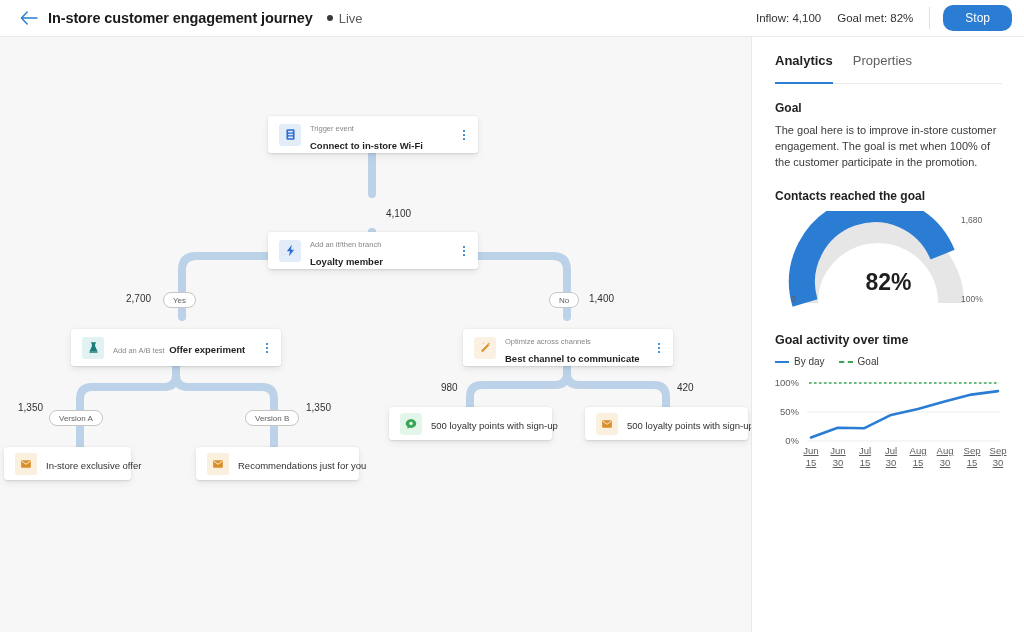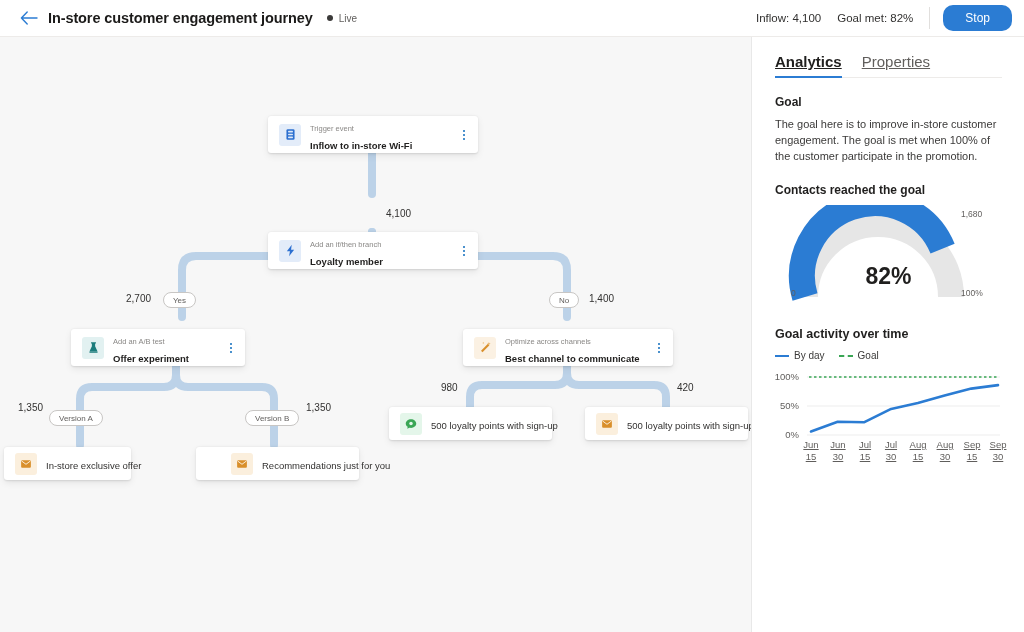--- a/index.html
+++ b/index.html
@@ -28,21 +28,21 @@
   }
   .hdr-title {
     font-size: 14.5px; font-weight: bold; color: #1b1a19;
     letter-spacing: -0.1px; margin-left: 2px;
   }
   .live-wrap { display: flex; align-items: center; margin-left: 14px; }
   .live-dot {
     width: 6px; height: 6px; border-radius: 50%;
     background: #3b3a39; margin-right: 6px;
   }
-  .live-txt { font-size: 10px; color: #605e5c; }
+  .live-txt { font-size: 13px; color: #605e5c; }
   .hdr-right {
     margin-left: auto; display: flex; align-items: center;
     height: 37px; padding-right: 12px;
   }
   .hdr-stat { font-size: 11.5px; color: #323130; margin-right: 16px; white-space: nowrap; }
   .hdr-sep { width: 1px; height: 22px; background: #e1dfdd; margin-right: 13px; }
   .stop-btn {
     background: #2b7cd3; color: #fff; border: none;
     font-family: "Liberation Sans", sans-serif;
     font-size: 12px; padding: 6px 22px; border-radius: 10px;
@@ -110,22 +110,22 @@
     background: #ffffff;
     padding: 0 22px;
     overflow: hidden;
   }
   .panel-title {
     font-size: 17px; font-weight: bold; color: #1b1a19;
     margin-top: 20px; letter-spacing: -0.2px;
   }
   .tabs { display: flex; gap: 20px; margin-top: 16px; border-bottom: 1px solid #edebe9; }
   .tab {
-    font-size: 15px; color: #605e5c; padding-bottom: 7px;
-    cursor: pointer; position: relative; font-weight: normal; text-decoration: underline;
+    font-size: 13px; color: #605e5c; padding-bottom: 15px;
+    cursor: pointer; position: relative; font-weight: normal;
   }
   .tab.active { color: #201f1e; font-weight: bold; }
   .tab.active::after {
     content: ""; position: absolute; left: 0; right: 0; bottom: -1px;
     height: 2px; background: #2b7cd3;
   }
   .sec-h {
     font-size: 12px; font-weight: bold; color: #201f1e;
     margin-top: 17px;
   }
@@ -206,21 +206,21 @@
       <span class="node-ico" style="background:#e3ecf9;">
         <svg width="13" height="13" viewBox="0 0 16 16">
           <rect x="3" y="1.5" width="10" height="13" rx="1.6" fill="#2b6fd0"></rect>
           <rect x="5" y="3.5" width="6" height="2" rx="0.6" fill="#dce8f8"></rect>
           <rect x="5" y="7" width="6" height="2" rx="0.6" fill="#dce8f8"></rect>
           <rect x="5" y="10.5" width="6" height="2" rx="0.6" fill="#dce8f8"></rect>
         </svg>
       </span>
       <span class="node-txt">
         <span class="node-sub">Trigger event</span>
-        <span class="node-title">Inflow to in-store Wi-Fi</span>
+        <span class="node-title">Connect to in-store Wi-Fi</span>
       </span>
       <span class="kebab">
           <i></i>
           <i></i>
           <i></i>
         </span>
     </div>
 
     <span class="edge-num" style="left:386px; top:171px;">4,100</span>
 
@@ -239,21 +239,21 @@
           <i></i>
           <i></i>
         </span>
     </div>
 
     <span class="edge-num" style="left:126px; top:256px;">2,700</span>
     <span class="pill" style="left:163px; top:255px;">Yes</span>
     <span class="pill" style="left:549px; top:255px;">No</span>
     <span class="edge-num" style="left:589px; top:256px;">1,400</span>
 
-    <div class="node" style="left:71px; top:292px; width:174px; height:37px;">
+    <div class="node" style="left:71px; top:292px; width:210px; height:37px;">
       <span class="node-ico" style="background:#e2f1f1;">
         <svg width="13" height="13" viewBox="0 0 16 16">
           <path d="M5 1.5 H11 V3 H10 V6.5 L13 13 H3 L6 6.5 V3 H5 Z" fill="#1b7c7c"></path>
           <rect x="3" y="13" width="10" height="1.6" rx="0.6" fill="#1b7c7c"></rect>
         </svg>
       </span>
       <span class="node-txt">
         <span class="node-sub">Add an A/B test</span>
         <span class="node-title">Offer experiment</span>
       </span>
@@ -320,21 +320,21 @@
         <svg width="12" height="12" viewBox="0 0 16 16">
           <rect x="1.5" y="3" width="13" height="10" rx="1.4" fill="#d98f2b"></rect>
           <path d="M2.4 4.2 L8 8.4 L13.6 4.2" fill="none" stroke="#fbefdd" stroke-width="1.3" stroke-linecap="round" stroke-linejoin="round"></path>
         </svg>
       </span>
       <span class="node-txt">
         <span class="node-title single">In-store exclusive offer</span>
       </span>
     </div>
 
-    <div class="node" style="left:196px; top:410px; width:163px; height:33px;padding-left:24px;">
+    <div class="node" style="left:196px; top:410px; width:163px; height:33px;">
       <span class="node-ico" style="background:#fbefdd;">
         <svg width="12" height="12" viewBox="0 0 16 16">
           <rect x="1.5" y="3" width="13" height="10" rx="1.4" fill="#d98f2b"></rect>
           <path d="M2.4 4.2 L8 8.4 L13.6 4.2" fill="none" stroke="#fbefdd" stroke-width="1.3" stroke-linecap="round" stroke-linejoin="round"></path>
         </svg>
       </span>
       <span class="node-txt">
         <span class="node-title single">Recommendations just for you</span>
       </span>
     </div>

